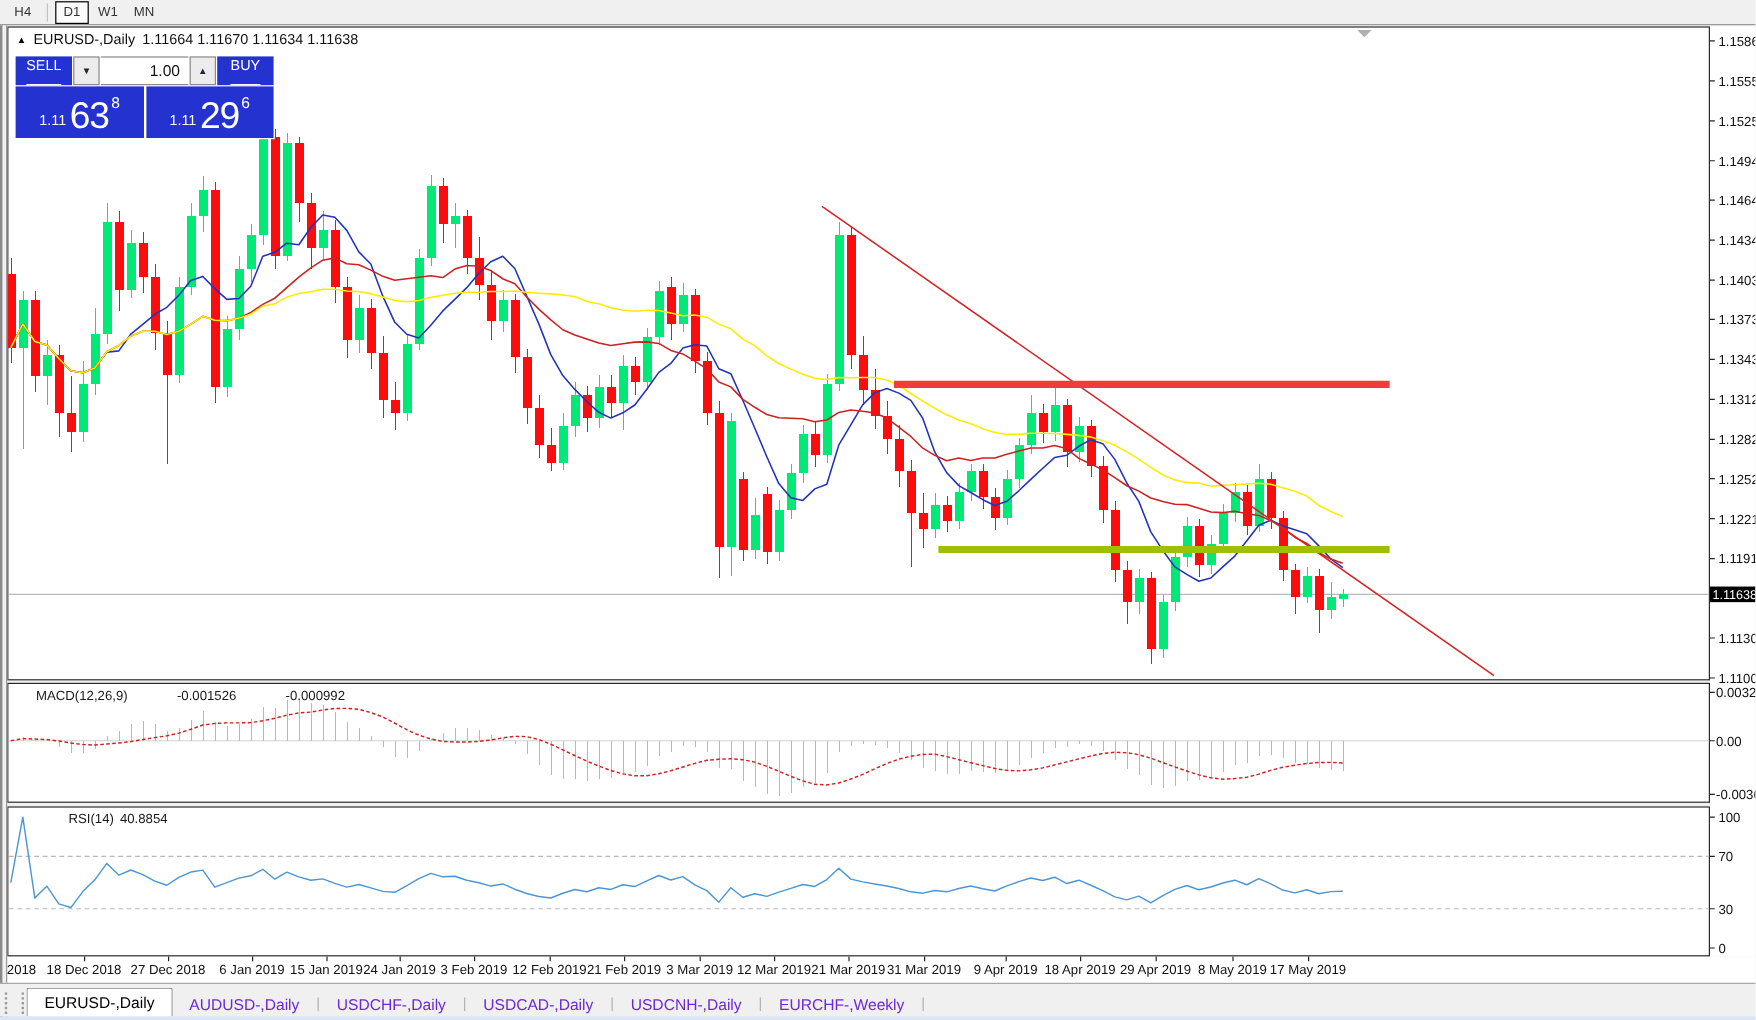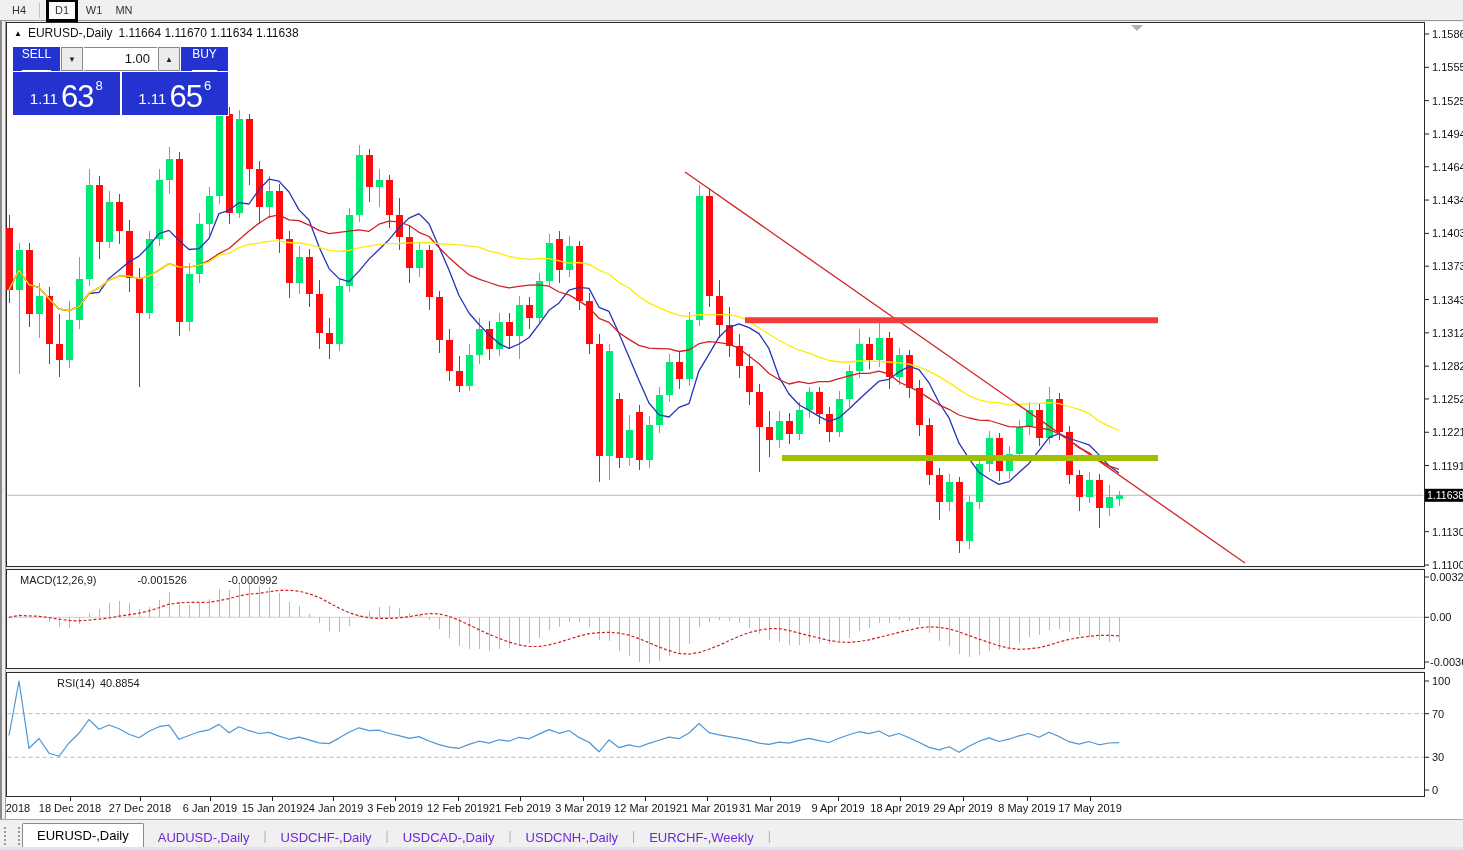--- a/index.html
+++ b/index.html
@@ -3,21 +3,21 @@
 <meta charset="utf-8">
 <style>
   html,body{margin:0;padding:0;}
   .app{position:relative;width:1463px;height:850px;overflow:hidden;background:#f0f0f0;
        font-family:"Liberation Sans",sans-serif;color:#111;}
   
   .toolbar{position:absolute;left:0;top:0;width:1463px;height:21px;background:#f0f0f0;
            border-bottom:1px solid #9a9a9a;display:flex;align-items:center;padding-left:4px;box-sizing:border-box;z-index:5;}
   .tf-btn{min-width:26px;height:17px;margin:0 1px;font-size:11px;color:#333;display:flex;
           align-items:center;justify-content:center;border:1px solid transparent;cursor:default;}
-  .tf-btn.active{background:#fbfbfb;border:3px solid #000000;}
+  .tf-btn.active{background:#fbfbfb;border:1px solid #000000;}
   .tb-sep{width:1px;height:15px;background:#c2c2c2;margin:0 5px;}
   
   .left-frame{position:absolute;left:0;top:21px;width:6px;height:829px;background:#f0f0f0;
               border-left:2px solid #8a8a8a;border-right:1px solid #9a9a9a;box-sizing:border-box;z-index:4;}
   .axis-col{position:absolute;left:1425px;top:22px;width:38px;height:775px;background:#fff;z-index:0;}
   .date-strip{position:absolute;left:6px;top:797px;width:1457px;height:22px;background:#fff;z-index:0;}
   .pane-bg{position:absolute;background:#fff;z-index:0;}
   
   #canvas{position:absolute;left:0;top:0;width:1463px;height:850px;z-index:1;}
   
@@ -31,21 +31,21 @@
   .btn-trade{width:47px;background:#2433d0;color:#fff;font-size:12px;display:flex;
              justify-content:center;cursor:pointer;}
   .btn-trade span{border-bottom:1px solid #fff;padding-bottom:1px;}
   .spin{width:22px;background:#ececec;border:1px solid #8a8a8a;box-sizing:border-box;display:flex;
         align-items:center;justify-content:center;font-size:8px;color:#223;cursor:pointer;}
   .vol{flex:1;background:#fff;border:1px solid #8a8a8a;border-left:none;border-right:none;text-align:right;
        font-size:13px;line-height:22px;padding-right:7px;}
   .tp-row2{display:flex;height:43px;margin-top:1px;gap:2px;}
   .price-box{flex:1;background:#2433d0;color:#fff;display:flex;align-items:flex-end;justify-content:center;
              padding-bottom:5px;cursor:pointer;}
-  .pb-small{font-size:15px;margin-right:3px;line-height:1;padding-bottom:4px;text-align:right;}
+  .pb-small{font-size:12px;margin-right:3px;line-height:1;padding-bottom:4px;text-align:right;}
   .pb-big{font-size:31px;line-height:0.8;font-weight:500;letter-spacing:-1px;}
   .pb-sup{font-size:13px;line-height:1;margin-left:2px;padding-bottom:18px;}
   
   .tabbar{position:absolute;left:0;top:819px;width:1463px;height:28px;background:#f0f0f0;border-top:1px solid #a8a8a8;
           display:flex;align-items:flex-end;z-index:5;box-sizing:border-box;}
   .grip{width:12px;height:18px;margin:0 2px 2px 4px;border-left:2px dotted #999;border-right:2px dotted #999;}
   .tab{height:20px;padding:0 14px;font-size:13px;color:#6d28d9;display:flex;align-items:center;cursor:pointer;}
   .tab.active{background:#fff;color:#000;border:1px solid #8a8a8a;border-bottom:none;height:23px;
               border-radius:2px 2px 0 0;}
   .tab-sep{color:#b0b0b0;font-size:12px;margin-bottom:4px;}
@@ -537,27 +537,27 @@
         </div>
     </div>
     <div class="tp-row2">
       <div class="price-box">
         <span class="pb-small">1.11</span>
         <span class="pb-big">63</span>
         <span class="pb-sup">8</span>
       </div>
       <div class="price-box">
         <span class="pb-small">1.11</span>
-        <span class="pb-big">65</span>
+        <span class="pb-big">29</span>
         <span class="pb-sup">6</span>
       </div>
     </div>
   </div>
 
-  <div class="ind-label" style="left:20px;top:574px;gap:41px;">
+  <div class="ind-label" style="left:30px;top:574px;gap:41px;">
     <span>MACD(12,26,9)</span>
     <span>-0.001526</span>
     <span>-0.000992</span>
   </div>
   <div class="ind-label" style="left:13px;top:677px;padding-left:44px;">
     <span>RSI(14)</span>
     <span>40.8854</span>
   </div>
 
   <div class="tabbar">

